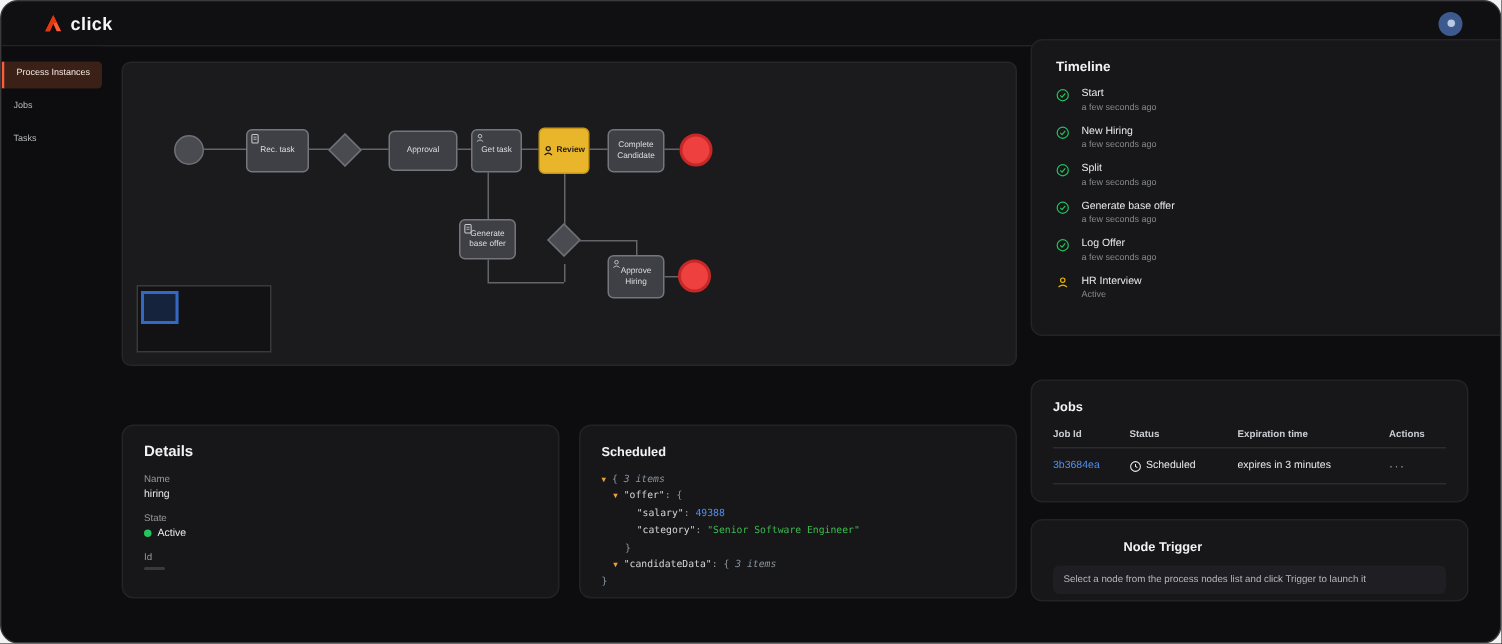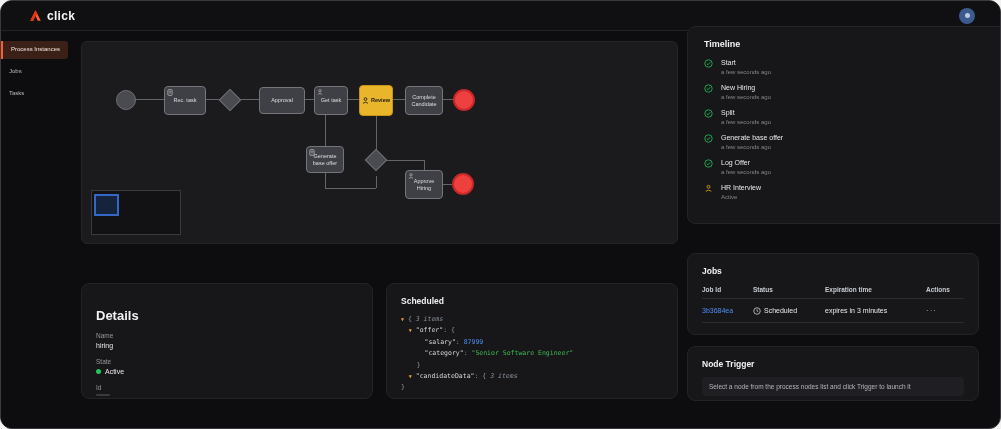--- a/index.html
+++ b/index.html
@@ -319,21 +319,21 @@
         <div>
             <div class="tl-label">HR Interview</div>
         <div class="tl-sub">Active</div>
           </div>
       </div>
 
     </div>
   </section>
 
   <section class="panel" style="left:80px;top:282px;width:292px;height:116px;">
-    <div class="panel-title" style="font-size:13px;margin-top:12px;">Details</div>
+    <div class="panel-title" style="font-size:10px;">Details</div>
     <div class="field">
       <div class="field-label">Name</div>
       <div class="field-value">hiring</div>
     </div>
     <div class="field">
       <div class="field-label">State</div>
       <div class="field-value">
           <span class="dot-green"></span>
           <span>Active</span>
         </div>
@@ -342,21 +342,21 @@
       <div class="field-label">Id</div>
       <div class="id-clip"></div>
     </div>
   </section>
 
   <section class="panel" style="left:385px;top:282px;width:292px;height:116px;">
     <div class="panel-title" style="font-size:8.5px;">Scheduled</div>
     <div class="json">
       <div class="json-row"><span class="j-arrow">▼</span> <span class="j-punc">{</span> <span class="j-meta">3 items</span></div>
       <div class="json-row">  <span class="j-arrow">▼</span> <span class="j-key">"offer"</span><span class="j-punc">:</span> <span class="j-punc">{</span></div>
-      <div class="json-row">      <span class="j-key">"salary"</span><span class="j-punc">:</span> <span class="j-num">87999</span></div>
+      <div class="json-row">      <span class="j-key">"salary"</span><span class="j-punc">:</span> <span class="j-num">49388</span></div>
       <div class="json-row">      <span class="j-key">"category"</span><span class="j-punc">:</span> <span class="j-str">"Senior Software Engineer"</span></div>
       <div class="json-row">    <span class="j-punc">}</span></div>
       <div class="json-row">  <span class="j-arrow">▼</span> <span class="j-key">"candidateData"</span><span class="j-punc">:</span> <span class="j-punc">{</span> <span class="j-meta">3 items</span></div>
       <div class="json-row"><span class="j-punc">}</span></div>
     </div>
   </section>
 
   <section class="panel" style="left:686px;top:252px;width:292px;height:82px;">
     <div class="panel-title" style="font-size:8.5px;">Jobs</div>
     <div class="jobs-grid jobs-head">
@@ -375,17 +375,17 @@
             </svg>
         </span>
         <span>Scheduled</span>
       </span>
       <span class="job-exp">expires in 3 minutes</span>
       <span class="job-actions">···</span>
     </div>
   </section>
 
   <section class="panel" style="left:686px;top:345px;width:292px;height:55px;">
-    <div class="panel-title" style="font-size:8.5px;">Node Trigger</div>
+    <div class="panel-title" style="font-size:8.5px;margin-left:47px;">Node Trigger</div>
     <div class="nt-desc">Select a node from the process nodes list and click Trigger to launch it</div>
   </section>
 
 </div>
 
 </body></html>

